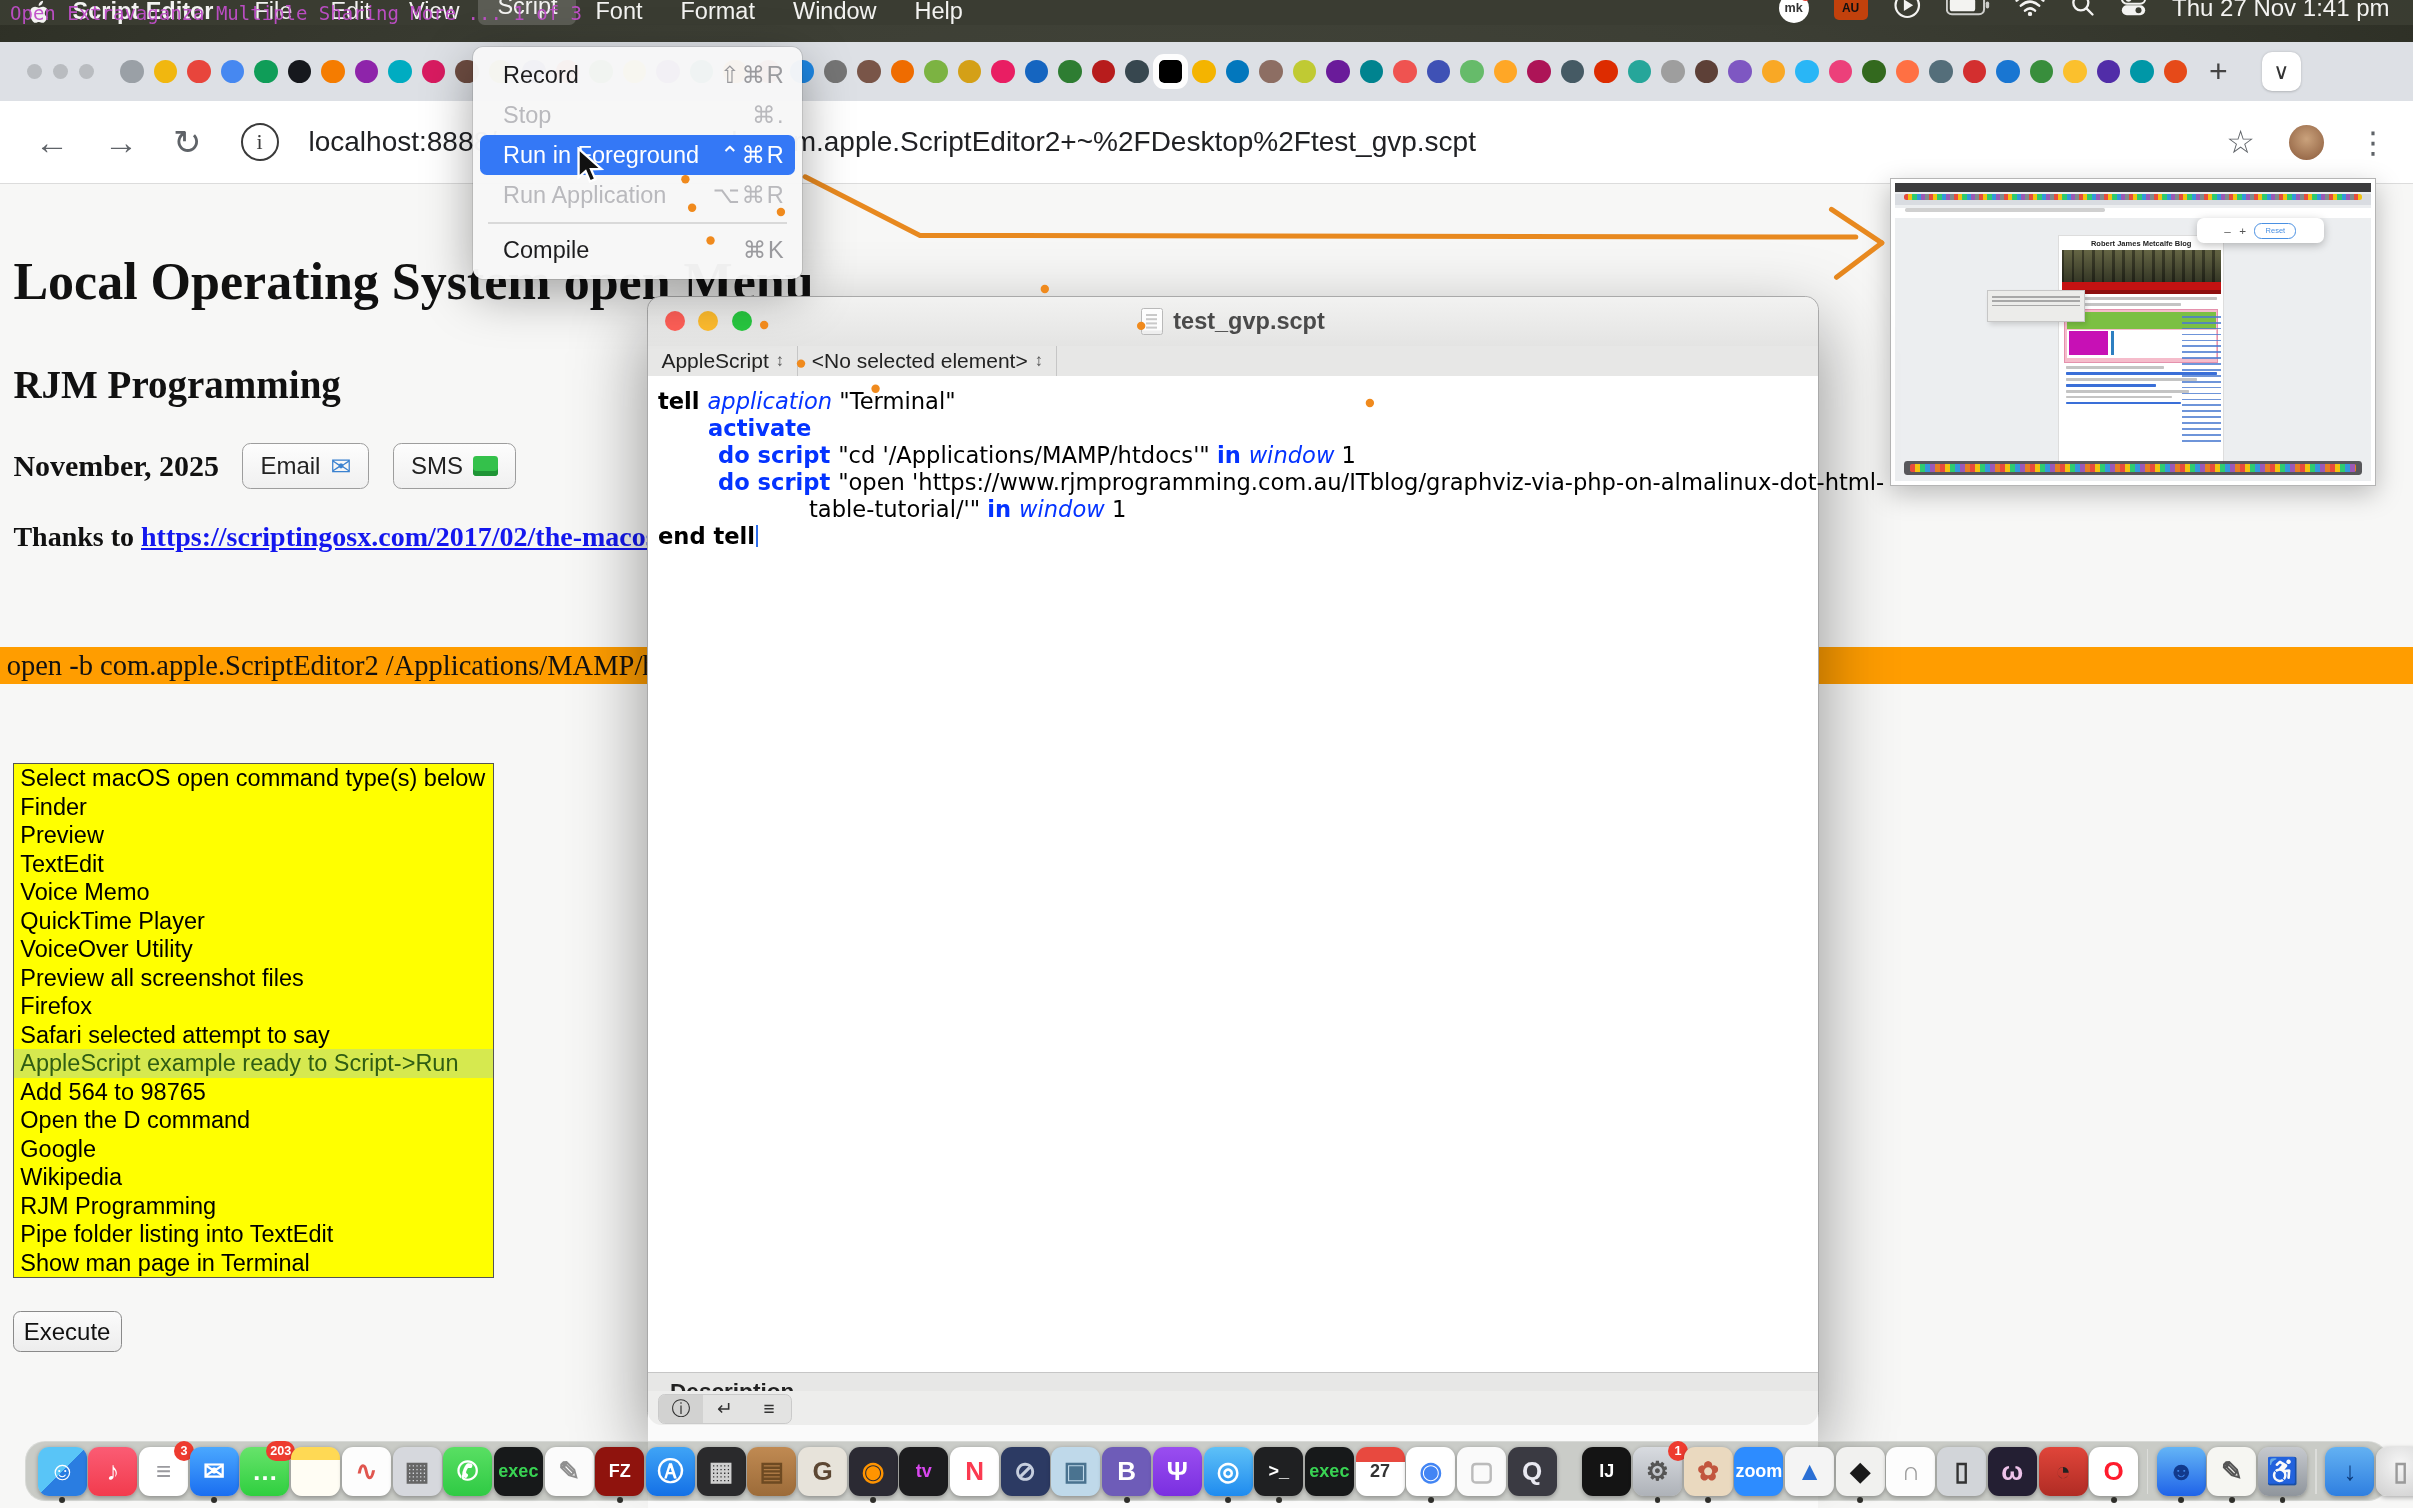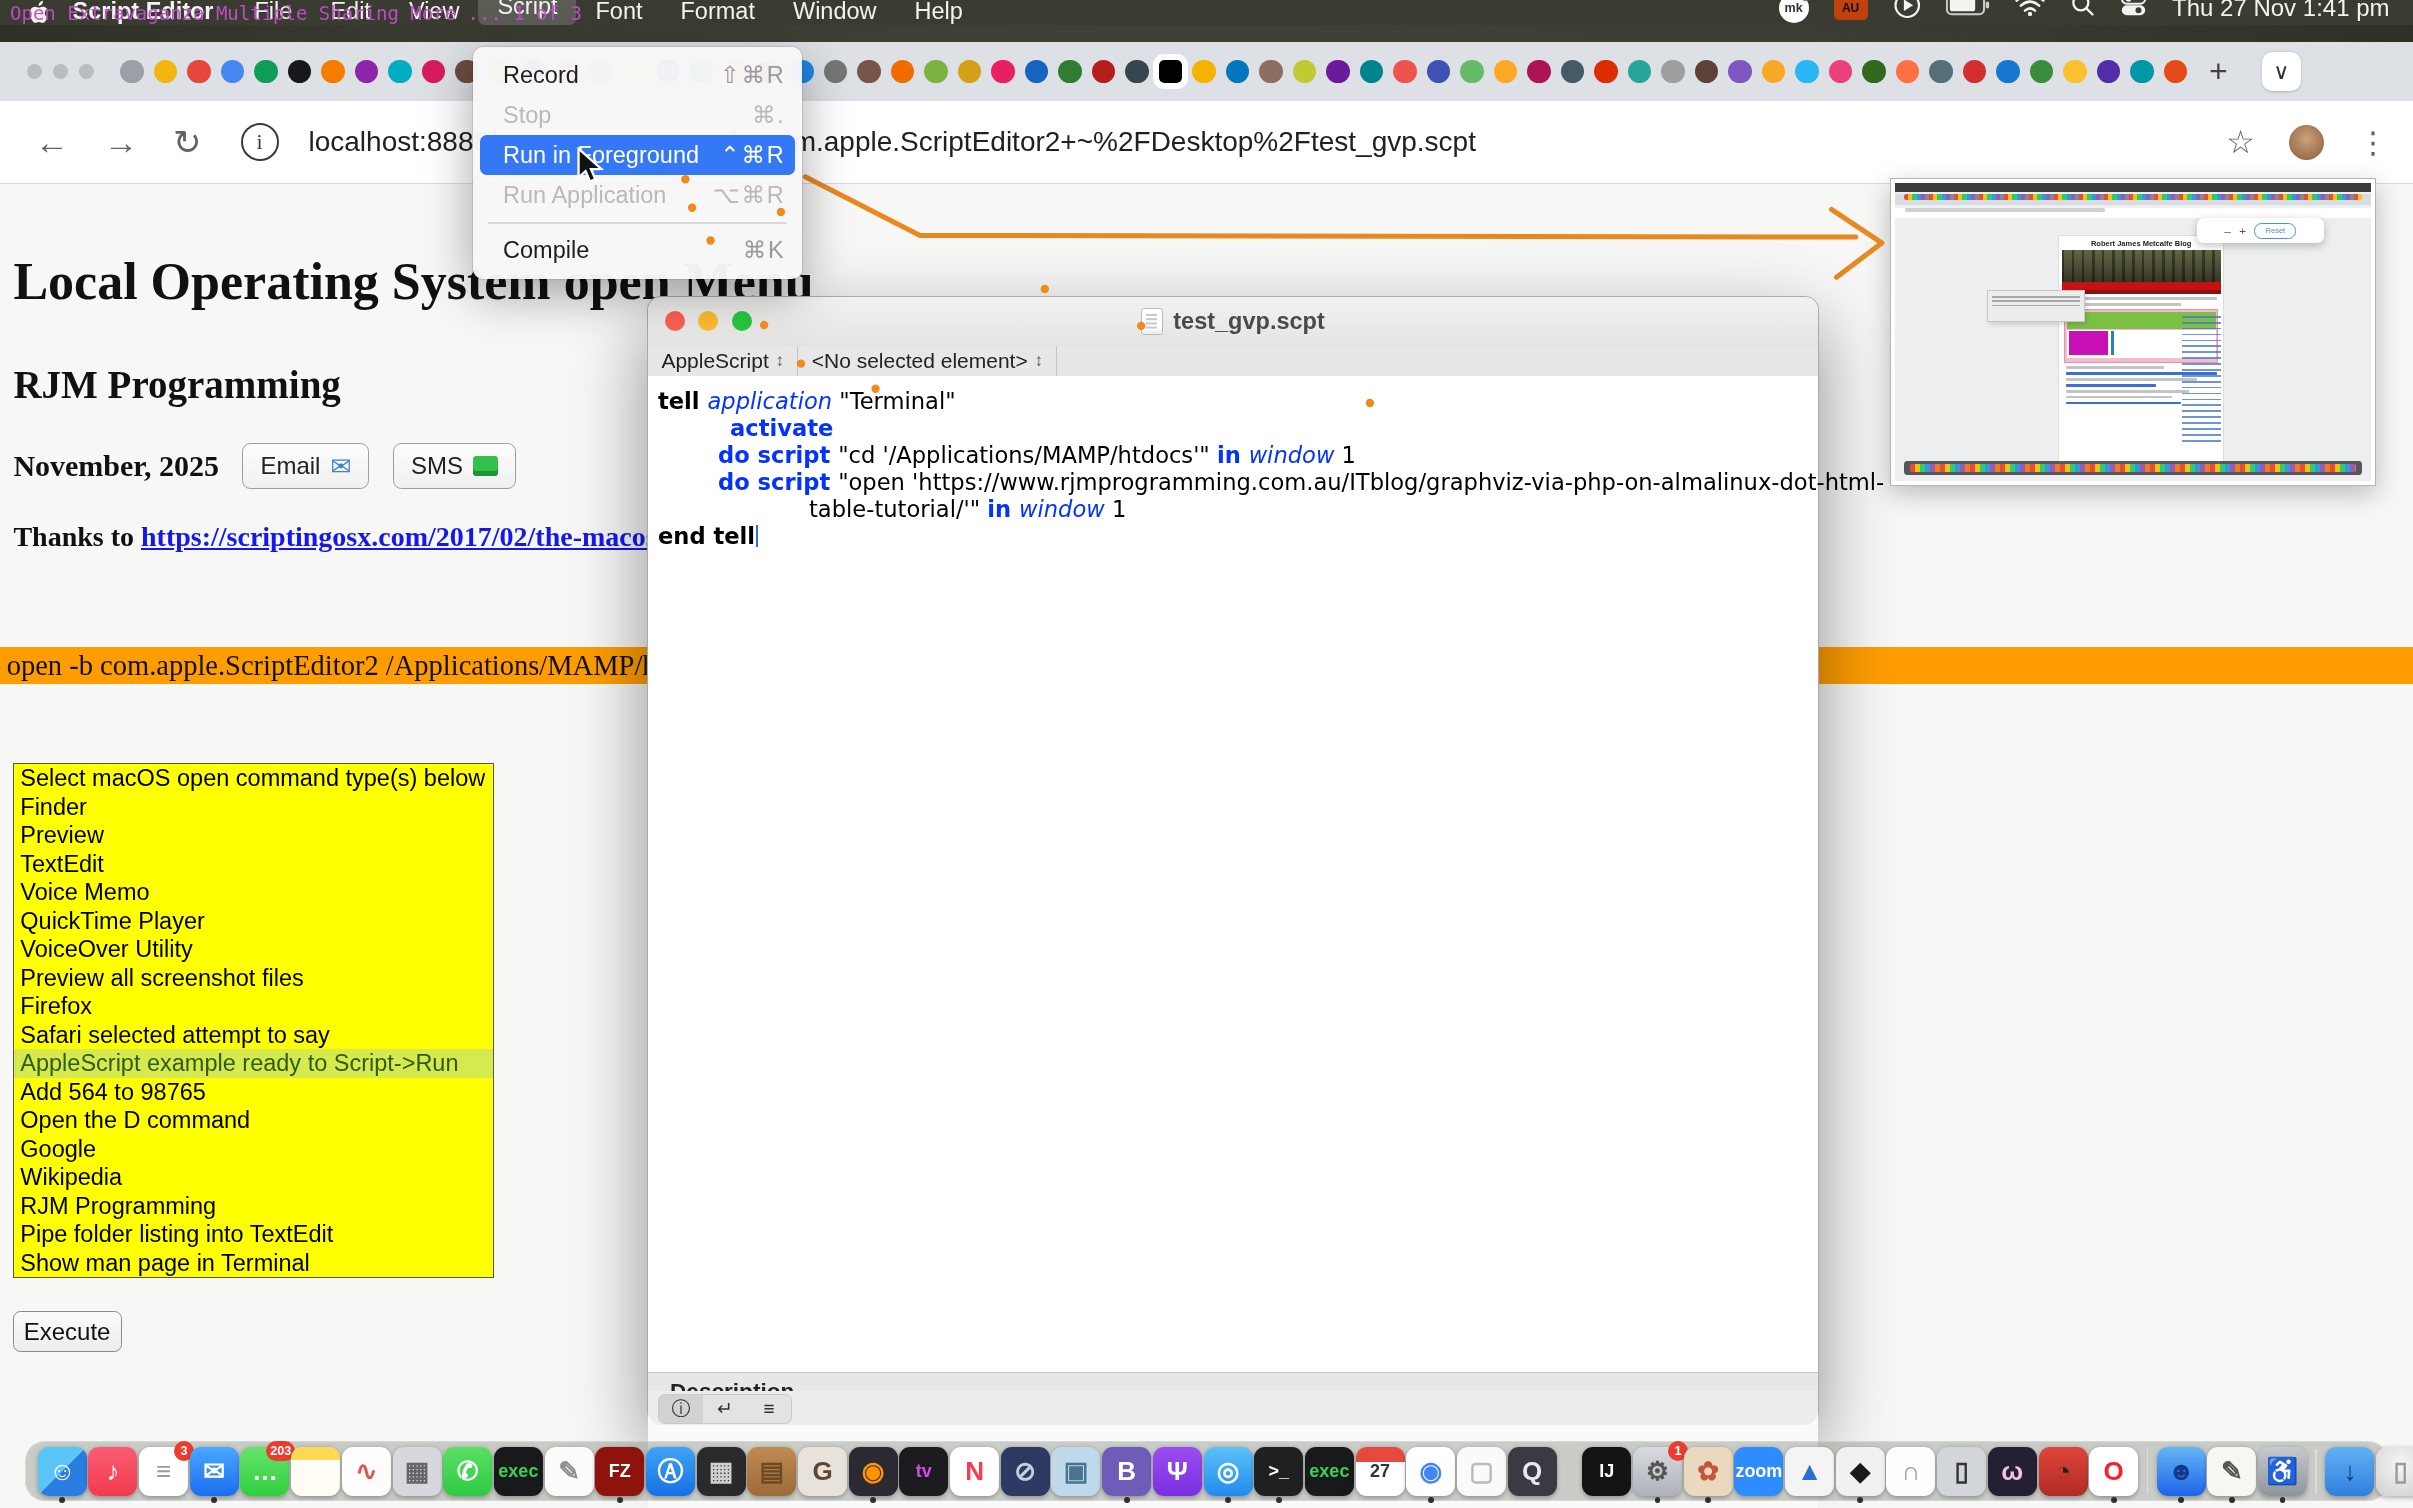--- a/index.html
+++ b/index.html
@@ -329,21 +329,21 @@
       <span>AppleScript</span>
       <span class="chev">↕</span>
     </span>
     <span class="langseg">
       <span>&lt;No selected element&gt;</span>
       <span class="chev">↕</span>
     </span>
   </div>
   <div id="se-code">
       <div class="cl" style="margin-left: 0px;"><span class="tok-k">tell </span><span class="tok-cls">application </span><span class="tok-str">"Terminal"</span></div>
-      <div class="cl" style="margin-left: 72px;"><span class="tok-cmd">activate</span></div>
+      <div class="cl" style="margin-left: 50px;"><span class="tok-cmd">activate</span></div>
       <div class="cl" style="margin-left: 60px;"><span class="tok-cmd">do script </span><span class="tok-str">"cd '/Applications/MAMP/htdocs'" </span><span class="tok-cmd">in </span><span class="tok-cls">window </span><span class="tok-num">1</span></div>
       <div class="cl" style="margin-left: 60px;"><span class="tok-cmd">do script </span><span class="tok-str">"open 'https://www.rjmprogramming.com.au/ITblog/graphviz-via-php-on-almalinux-dot-html-</span></div>
       <div class="cl" style="margin-left: 151px;"><span class="tok-str">table-tutorial/'" </span><span class="tok-cmd">in </span><span class="tok-cls">window </span><span class="tok-num">1</span></div>
       <div class="cl" style="margin-left: 0px;"><span class="tok-k">end tell</span><span class="caret"></span></div>
     </div>
   <div id="se-descbar">
     <span>Description</span>
   </div>
   <div id="se-descarea"></div>
   <div id="se-bottombar">

